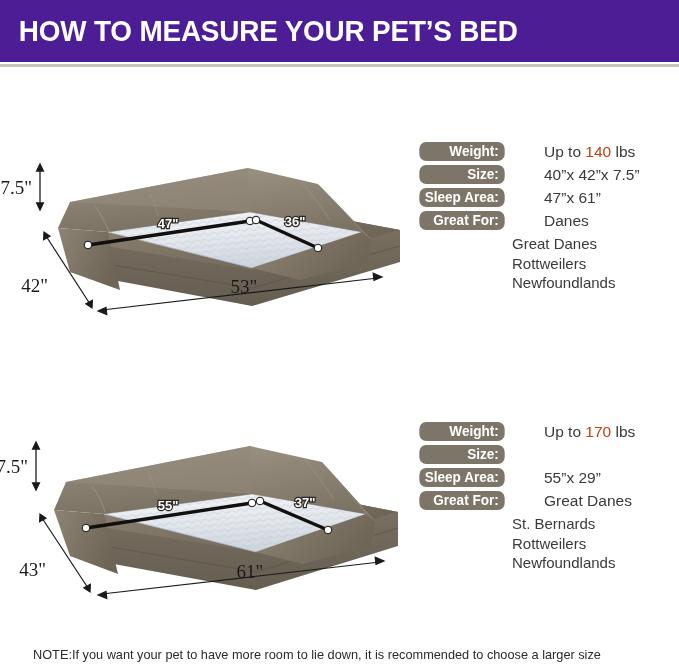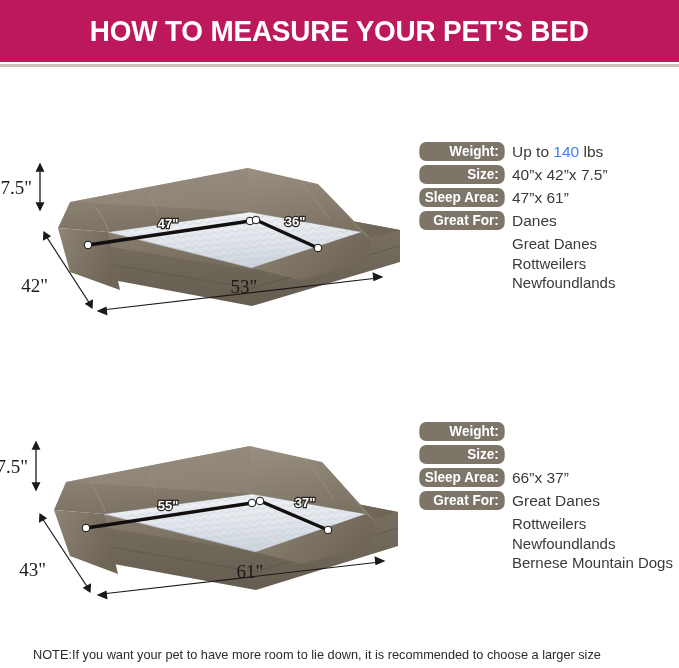--- a/index.html
+++ b/index.html
@@ -16,24 +16,23 @@
     font-family: "Liberation Sans", sans-serif;
     color: #333333;
   }
 
   
   .header-band {
     position: absolute;
     left: 0; top: 0;
     width: 679px;
     height: 62px;
-    background: #be185d;
+    background: #4c1d95;
     display: flex;
     align-items: center;
-    justify-content: center;
   }
   .header-title {
     font-family: "Liberation Sans", sans-serif;
     font-weight: bold;
     font-size: 30px;
     letter-spacing: -0.2px;
     color: #ffffff;
     white-space: nowrap;
     transform: scaleX(0.93);
   }
@@ -68,20 +67,21 @@
     position: absolute;
     left: 418px;
     top: 22px;
     width: 258px;
   }
   .spec-row {
     display: flex;
     align-items: flex-start;
     height: 22px;
     margin-bottom: 1px;
+    gap: 32px;
   }
   .spec-badge {
     width: 88px;
     height: 19px;
     background: #7d7668;
     border-radius: 7px;
     color: #ffffff;
     font-weight: bold;
     font-size: 14px;
     line-height: 19px;
@@ -93,21 +93,21 @@
     transform: scaleX(0.97);
   }
   .spec-value {
     font-size: 15.5px;
     line-height: 20px;
     color: #3a3a3a;
     padding-left: 6px;
     white-space: nowrap;
   }
   .spec-value .hl {
-    color: #3b82f6;
+    color: #c2410c;
   }
   .breed-extra {
     margin-left: 94px;
     font-size: 15px;
     line-height: 19.5px;
     color: #3a3a3a;
     white-space: nowrap;
   }
 
   
@@ -328,31 +328,32 @@
         <path d="M98 195 l8 -3.6 l0.8 7.2 Z"></path>
         <path d="M384 161 l-8 3.4 l-0.8 -7.2 Z"></path>
       </g>
       <text class="dim-text" x="250" y="178" text-anchor="middle">61"</text>
     </svg>
   </div>
 
   <div class="spec-panel">
     <div class="spec-row">
       <div class="spec-badge">Weight:</div>
+      <div class="spec-value"><span>Up to </span><span class="hl">170</span><span> lbs</span></div>
     </div>
     <div class="spec-row">
       <div class="spec-badge">Size:</div>
     </div>
     <div class="spec-row">
       <div class="spec-badge">Sleep Area:</div>
-      <div class="spec-value">66”x 37”</div>
+      <div class="spec-value">55”x 29”</div>
     </div>
     <div class="spec-row">
       <div class="spec-badge">Great For:</div>
       <div class="spec-value">Great Danes</div>
     </div>
+    <div class="breed-extra">St. Bernards</div>
     <div class="breed-extra">Rottweilers</div>
     <div class="breed-extra">Newfoundlands</div>
-    <div class="breed-extra">Bernese Mountain Dogs</div>
   </div>
 </div>
 
 <div class="footer-note">NOTE:If you want your pet to have more room to lie down, it is recommended to choose a larger size</div>
 
 </body></html>

